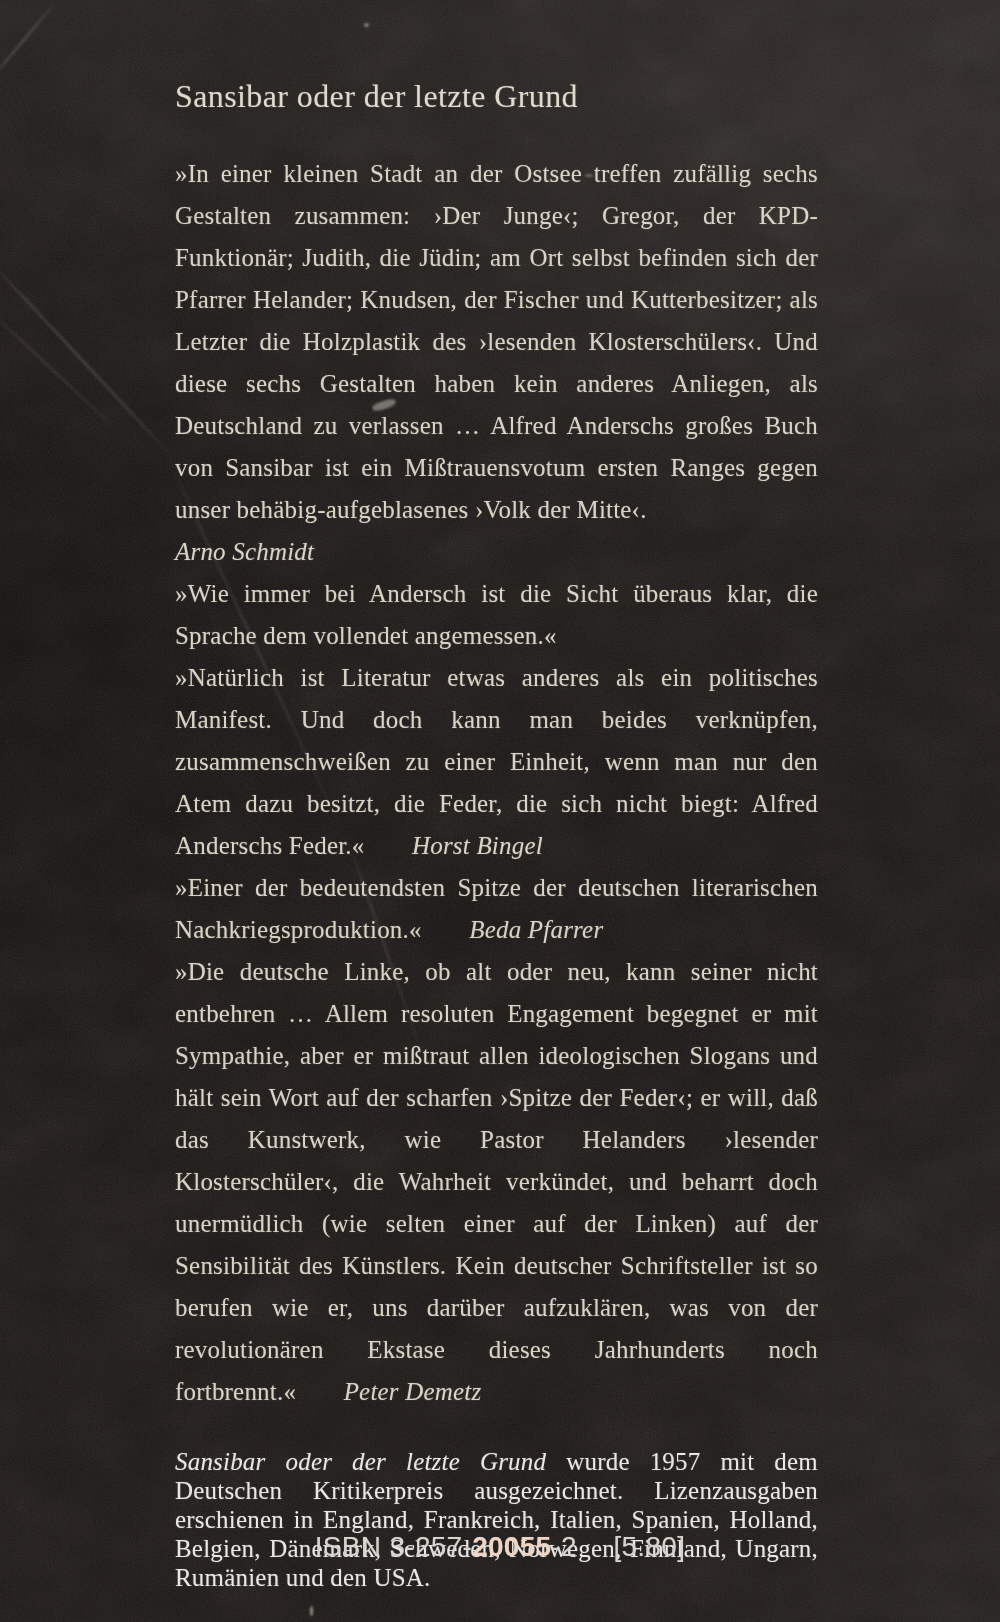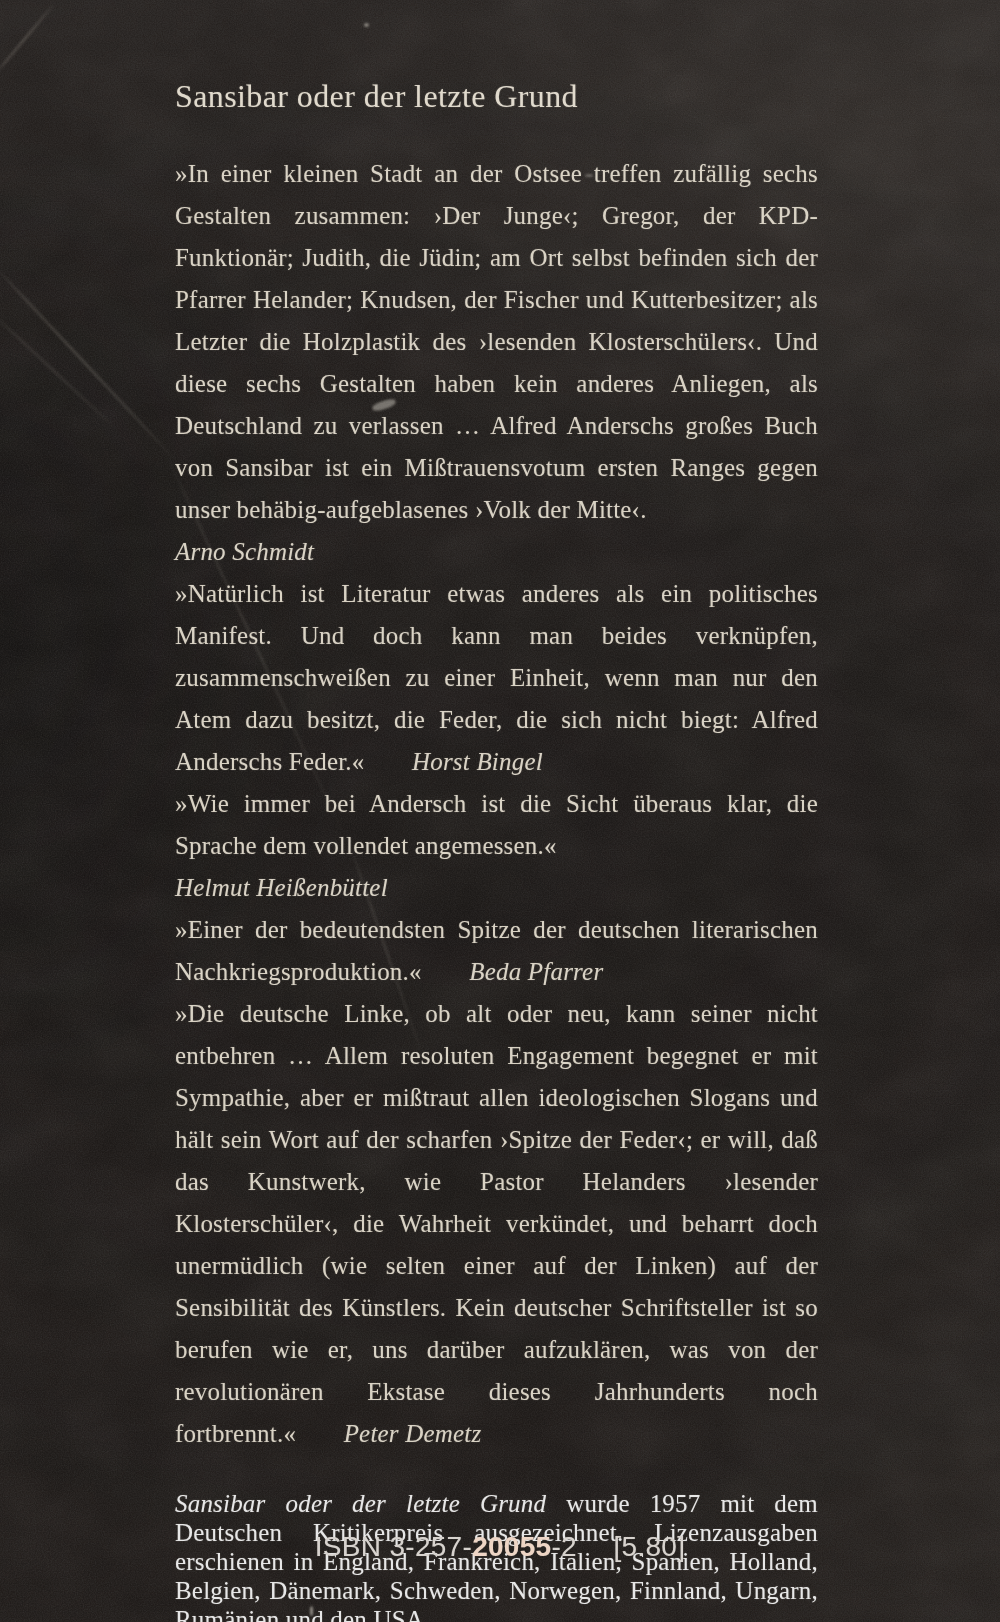--- a/index.html
+++ b/index.html
@@ -128,24 +128,23 @@
 <div class="cover-content">
 
   <header>
     <div class="title-line">Sansibar oder der letzte Grund</div>
   </header>
 
   <section class="blurbs" lang="de">
     <p class="quote"><span>»In einer kleinen Stadt an der Ostsee treffen zufällig sechs Gestalten zusammen: ›Der Junge‹; Gregor, der KPD-Funktionär; Judith, die Jüdin; am Ort selbst befinden sich der Pfarrer Helander; Knudsen, der Fischer und Kutterbesitzer; als Letzter die Holzplastik des ›lesenden Klosterschülers‹. Und diese sechs Gestalten haben kein anderes Anliegen, als Deutschland zu verlassen … Alfred Anderschs großes Buch von Sansibar ist ein Mißtrauensvotum ersten Ranges gegen unser behäbig-aufgeblasenes ›Volk der Mitte‹.</span></p>
     <p class="attribution-block">Arno Schmidt</p>
 
+    <p class="quote"><span>»Wie immer bei Andersch ist die Sicht überaus klar, die Sprache dem vollendet angemessen.«</span></p>
+
     <p class="quote"><span>»Natürlich ist Literatur etwas anderes als ein politisches Manifest. Und doch kann man beides verknüpfen, zusammenschweißen zu einer Einheit, wenn man nur den Atem dazu besitzt, die Feder, die sich nicht biegt: Alfred Anderschs Feder.«</span><span class="attribution-inline">Horst Bingel</span></p>
-
-    <p class="quote"><span>»Wie immer bei Andersch ist die Sicht überaus klar, die Sprache dem vollendet angemessen.«</span></p>
-    <p class="attribution-block">Helmut Heißenbüttel</p>
 
     <p class="quote"><span>»Einer der bedeutendsten Spitze der deutschen literarischen Nachkriegsproduktion.«</span><span class="attribution-inline">Beda Pfarrer</span></p>
 
     <p class="quote"><span>»Die deutsche Linke, ob alt oder neu, kann seiner nicht entbehren … Allem resoluten Engagement begegnet er mit Sympathie, aber er mißtraut allen ideologischen Slogans und hält sein Wort auf der scharfen ›Spitze der Feder‹; er will, daß das Kunstwerk, wie Pastor Helanders ›lesender Klosterschüler‹, die Wahrheit verkündet, und beharrt doch unermüdlich (wie selten einer auf der Linken) auf der Sensibilität des Künstlers. Kein deutscher Schriftsteller ist so berufen wie er, uns darüber aufzuklären, was von der revolutionären Ekstase dieses Jahrhunderts noch fortbrennt.«</span><span class="attribution-inline">Peter Demetz</span></p>
   </section>
 
   <section class="colophon" lang="de"><span class="title-ital">Sansibar oder der letzte Grund</span><span> wurde 1957 mit dem Deutschen Kritikerpreis ausgezeichnet. Lizenzausgaben erschienen in England, Frankreich, Italien, Spanien, Holland, Belgien, Dänemark, Schweden, Norwegen, Finnland, Ungarn, Rumänien und den USA.</span></section>
 
 </div>
 

